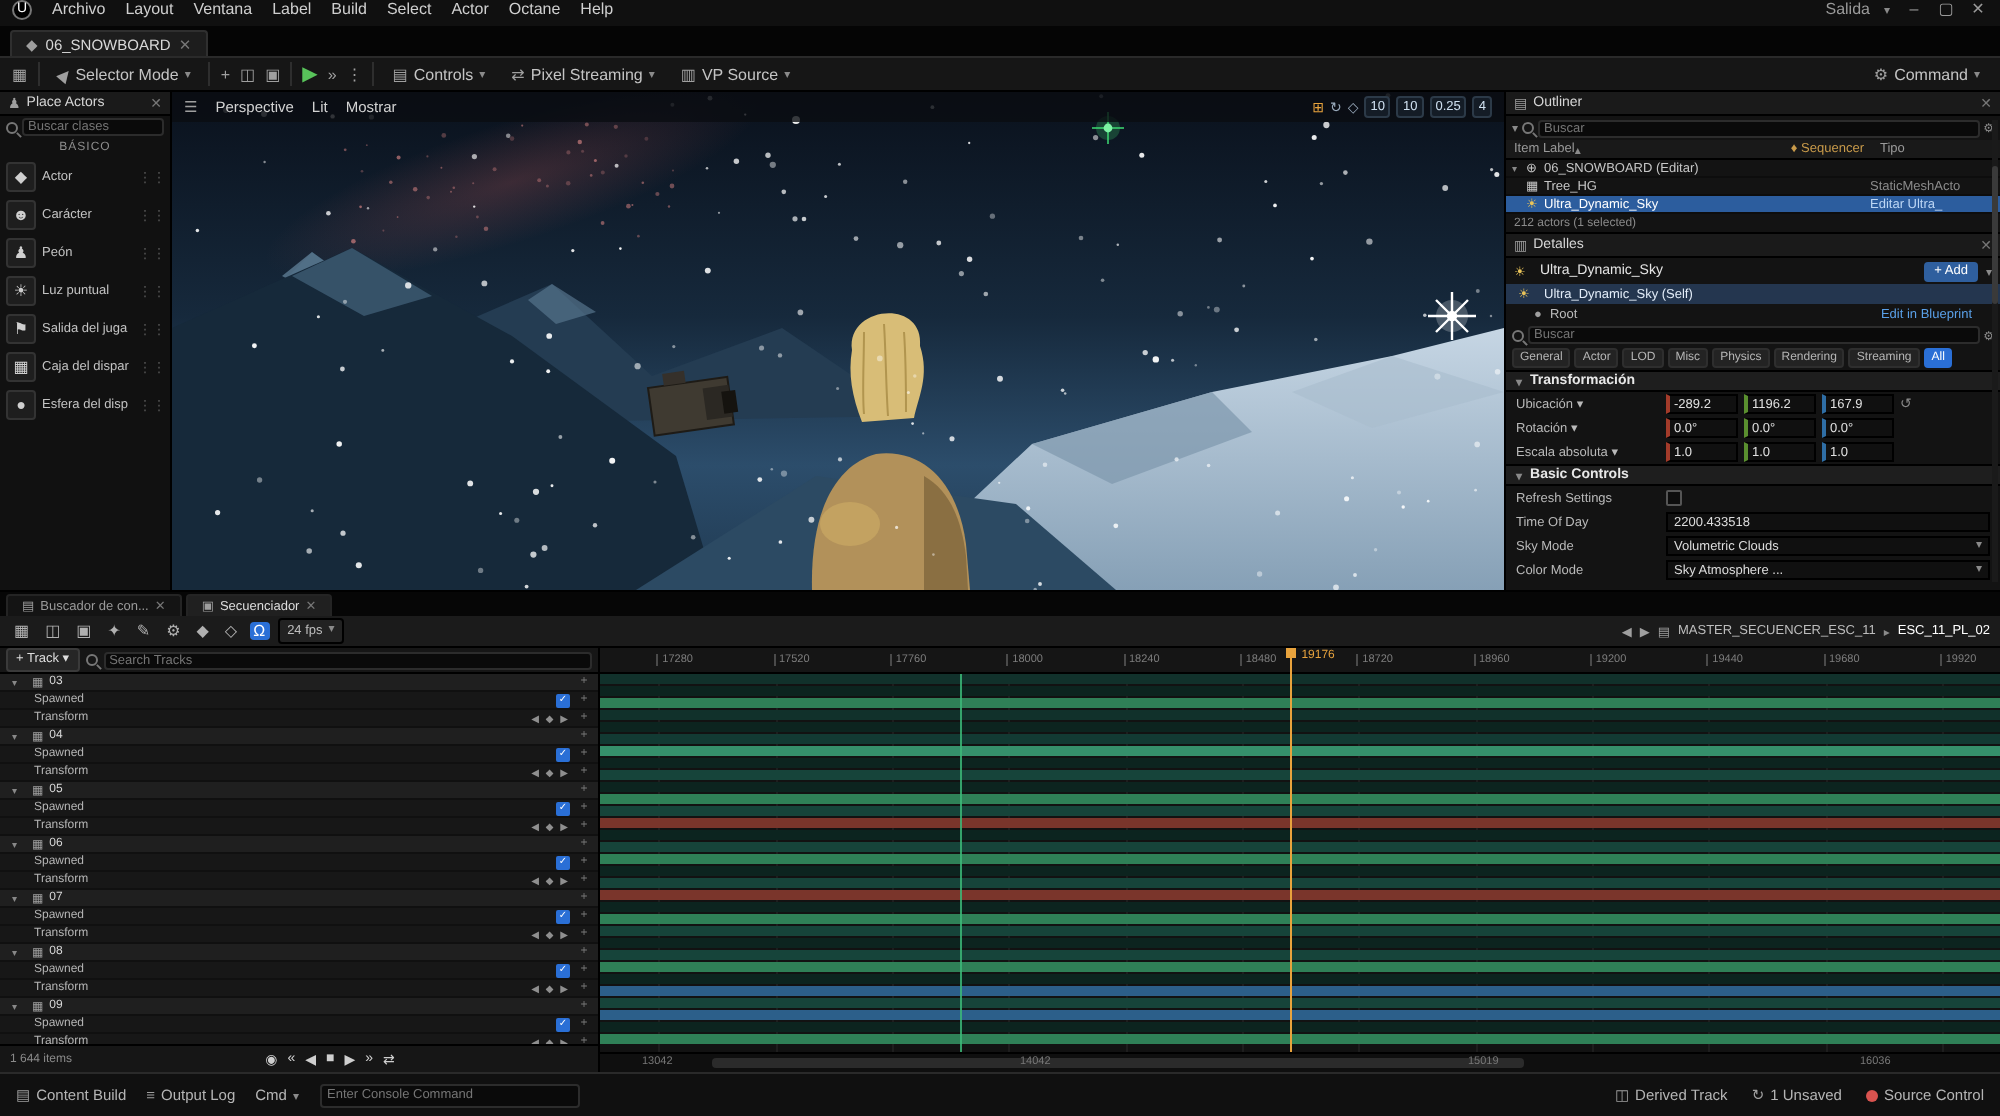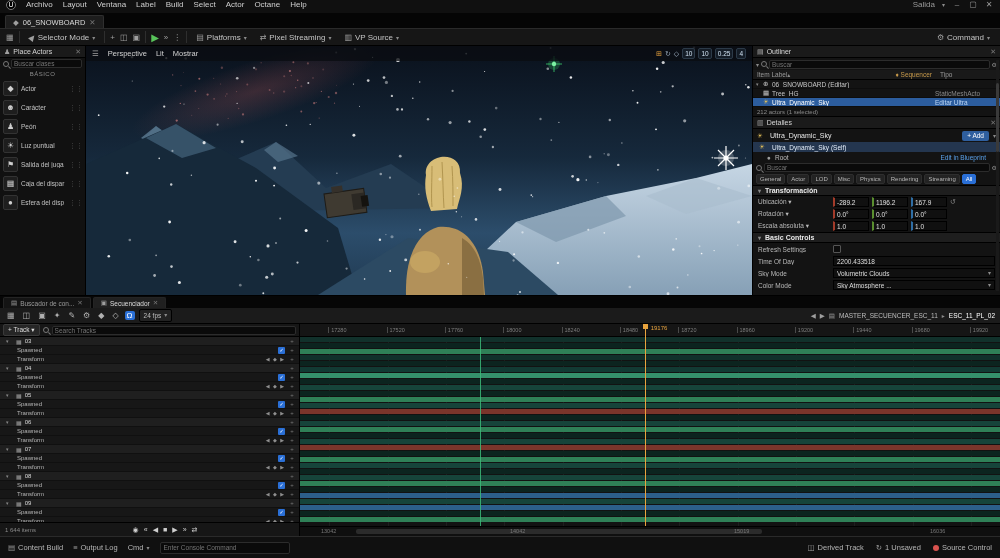--- a/index.html
+++ b/index.html
@@ -176,21 +176,21 @@
     <span class="icon">+</span>
     <span class="icon">◫</span>
     <span class="icon">▣</span>
     <span class="tb-sep"></span>
     <span class="play">▶</span>
     <span class="icon">»</span>
     <span class="icon">⋮</span>
     <span class="tb-sep"></span>
     <div class="tb-btn">
       <span class="icon">▤</span>
-      <span>Platforms</span>
+      <span>Controls</span>
       <span class="caret">▾</span>
     </div>
     <div class="tb-btn">
       <span class="icon">⇄</span>
       <span>Pixel Streaming</span>
       <span class="caret">▾</span>
     </div>
     <div class="tb-btn">
       <span class="icon">▥</span>
       <span>VP Source</span>

